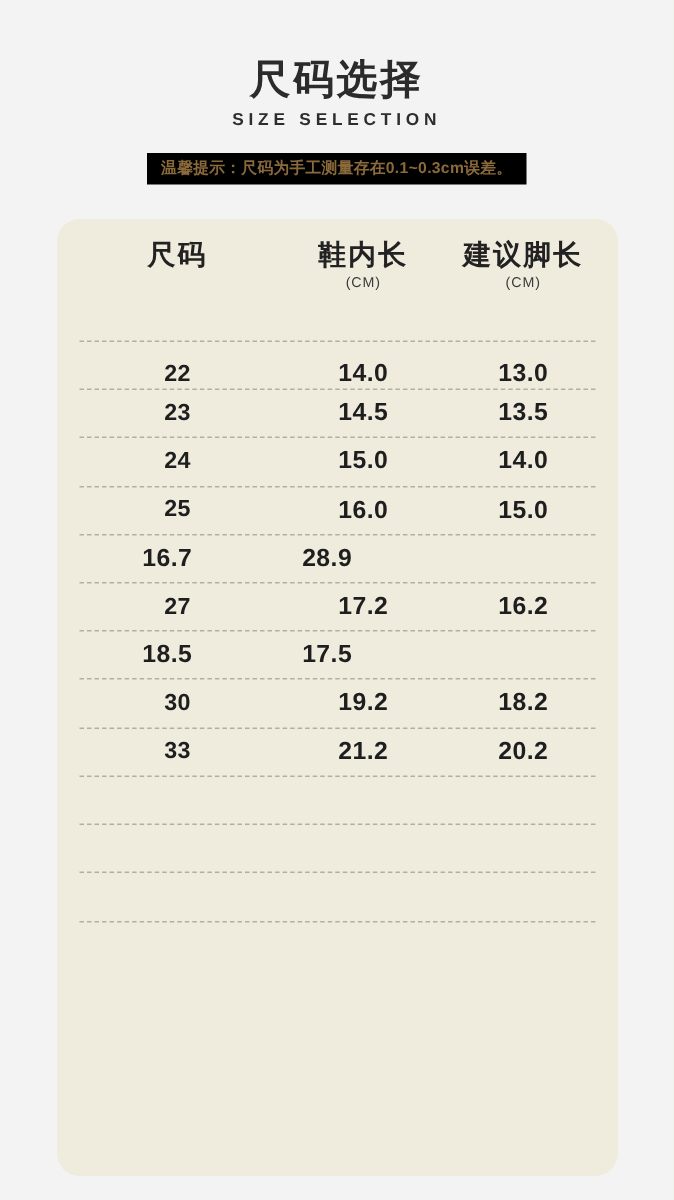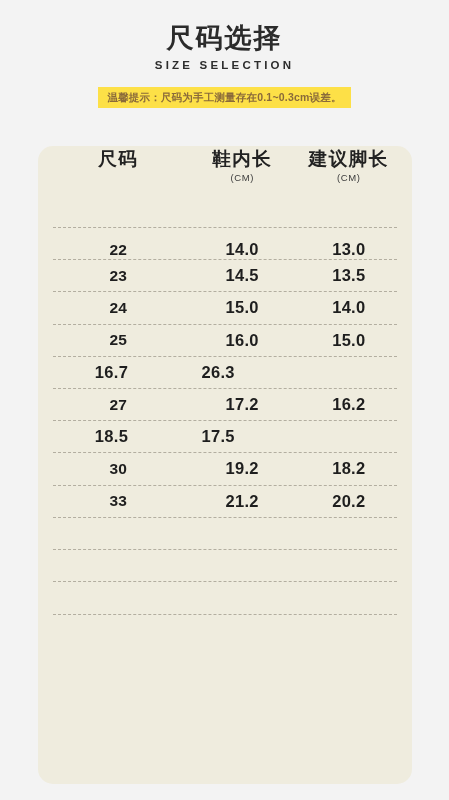--- a/index.html
+++ b/index.html
@@ -10,21 +10,21 @@
     width: 449px;
     height: 800px;
     background: #f3f3f3;
     font-family: "Liberation Sans", "DejaVu Sans", sans-serif;
     overflow: hidden;
     position: relative;
   }
 
   
   .header {
-    padding-top: 24px;
+    padding-top: 39px;
     text-align: center;
   }
   .title-cn {
     font-size: 27px;
     font-weight: bold;
     color: #2b2b2b;
     letter-spacing: 2px;
     line-height: 1.1;
     font-family: "Liberation Sans", "DejaVu Sans", sans-serif;
   }
@@ -36,21 +36,21 @@
     letter-spacing: 3.2px;
   }
 
   
   .notice-wrap {
     margin-top: 16px;
     text-align: center;
   }
   .notice {
     display: inline-block;
-    background: #fde047;
+    background: #000000;
     color: #8a6a3a;
     font-size: 10.5px;
     font-weight: bold;
     letter-spacing: 0.2px;
     padding: 3px 9px 4px 9px;
     line-height: 1.35;
     white-space: nowrap;
   }
 
   
@@ -75,21 +75,21 @@
   .row {
     display: flex;
     align-items: center;
     box-sizing: border-box;
   }
 
   
   .head-row {
     height: 81px;
     align-items: flex-start;
-    padding-top: 2px;
+    padding-top: 13px;
   }
   .head-cell {
     display: flex;
     flex-direction: column;
     align-items: center;
     justify-content: flex-start;
   }
   .head-cn {
     font-size: 18.5px;
     font-weight: bold;
@@ -180,21 +180,21 @@
           <div class="c2 cell">15.0</div>
           <div class="c3 cell">14.0</div>
         </div>
         <div class="row data-row">
           <div class="c1 cell size">25</div>
           <div class="c2 cell">16.0</div>
           <div class="c3 cell">15.0</div>
         </div>
         <div class="row data-row">
           <div class="c2 cell">16.7</div>
-          <div class="c3 cell">26.3</div>
+          <div class="c3 cell">28.9</div>
         </div>
         <div class="row data-row">
           <div class="c1 cell size">27</div>
           <div class="c2 cell">17.2</div>
           <div class="c3 cell">16.2</div>
         </div>
         <div class="row data-row">
           <div class="c2 cell">18.5</div>
           <div class="c3 cell">17.5</div>
         </div>

